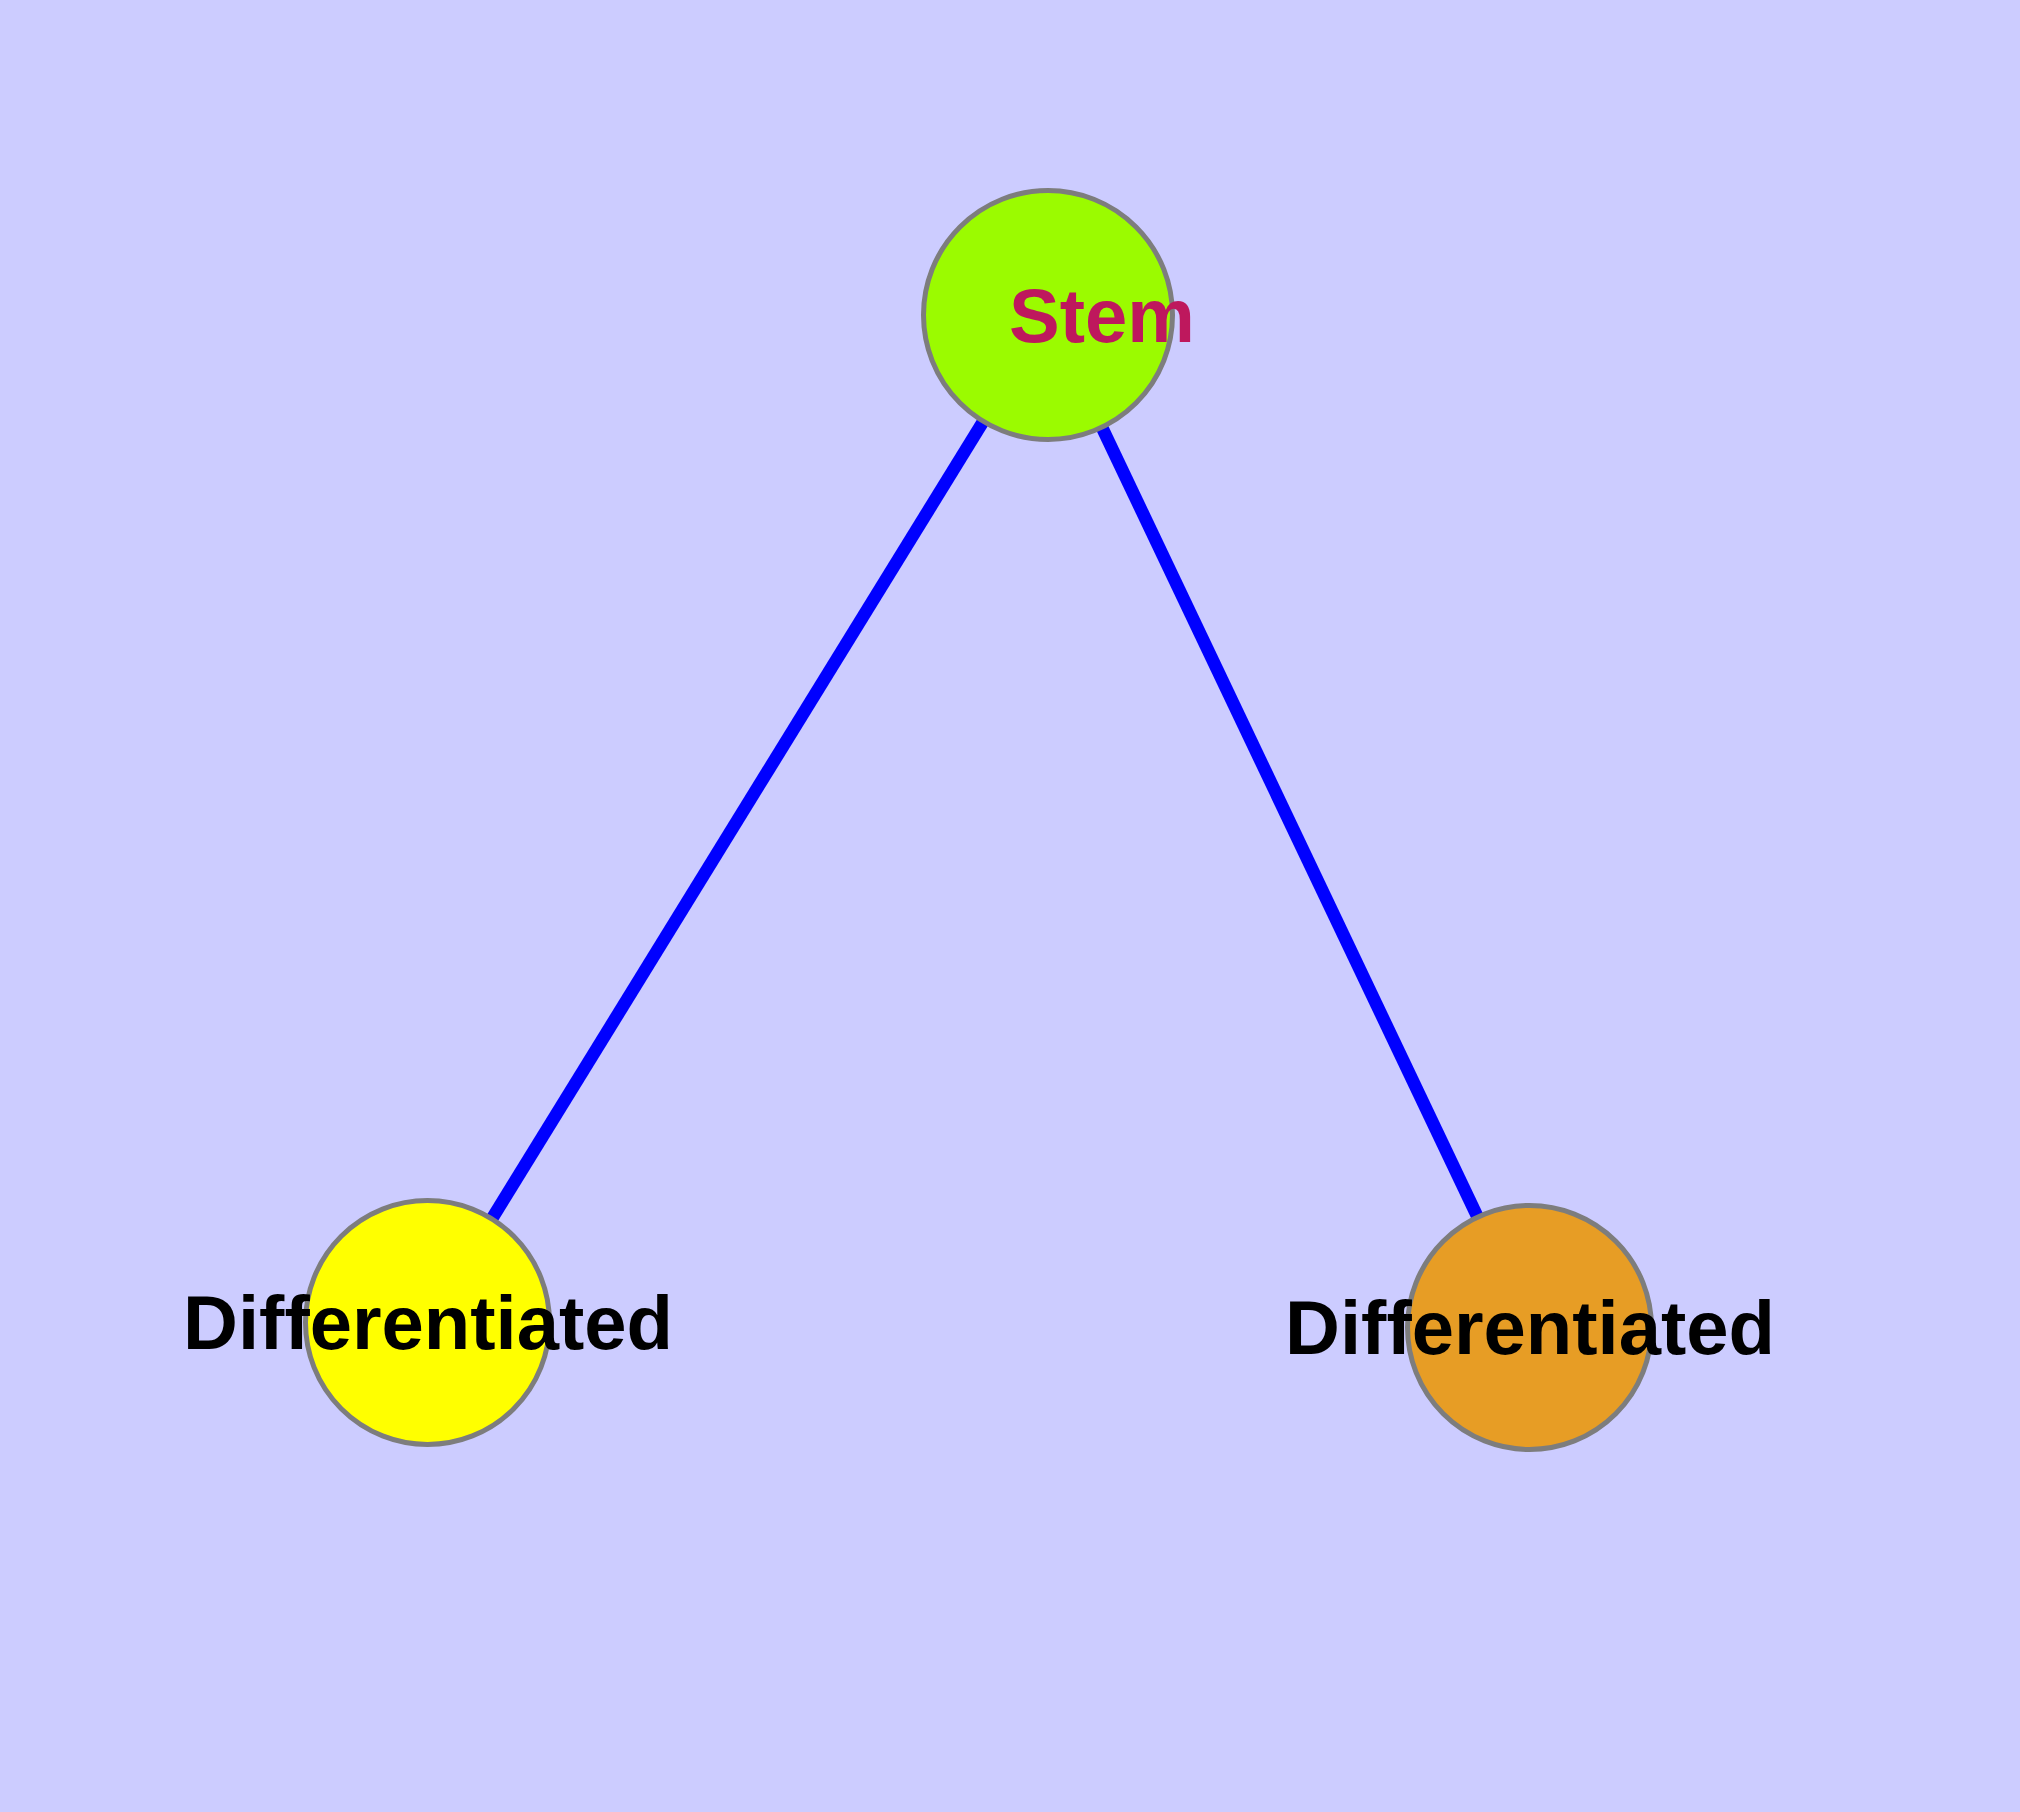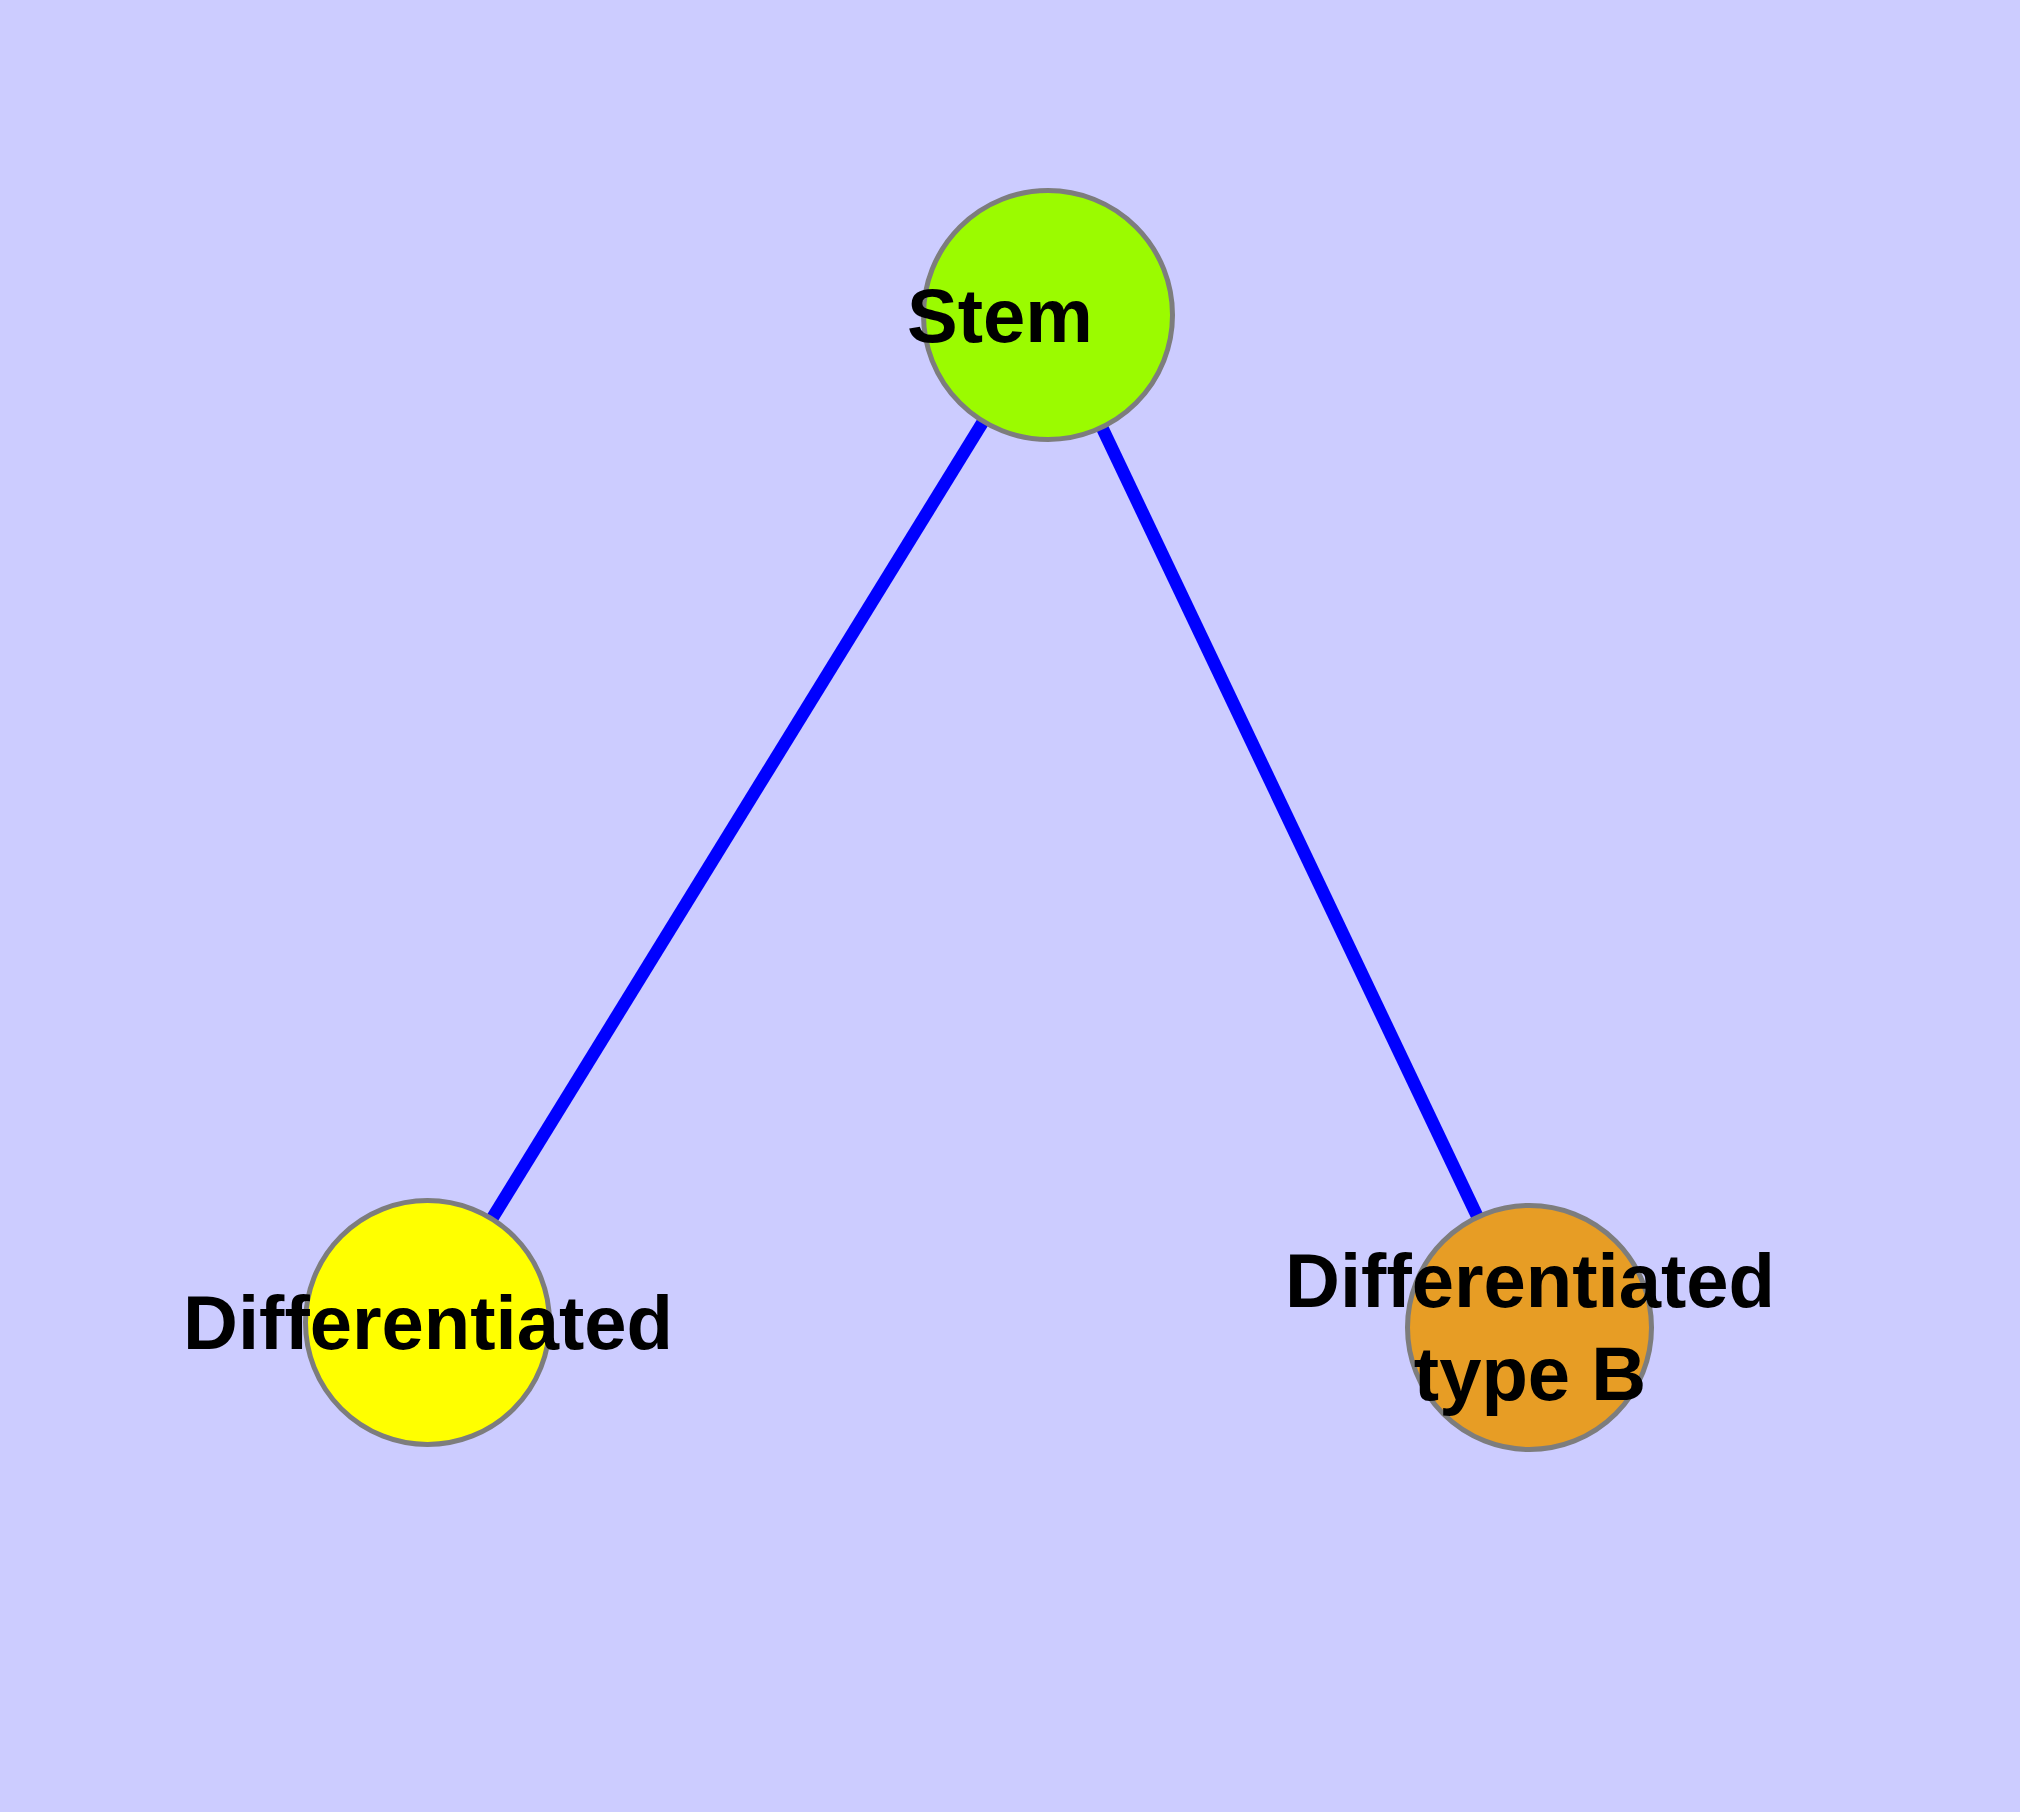--- a/index.html
+++ b/index.html
@@ -50,27 +50,26 @@
 
   <svg class="edges" width="2021" height="1812" viewBox="0 0 2384 2138">
     <line x1="1237" y1="372" x2="505" y2="1560" stroke="#0000FF" stroke-width="15"></line>
     <line x1="1237" y1="372" x2="1805" y2="1566" stroke="#0000FF" stroke-width="15"></line>
   </svg>
 
   <div class="node" style="left: 921px; top: 188px; width: 254px; height: 254px; background: rgb(155, 251, 0); border: 5.1px solid rgb(125, 125, 125);"></div>
   <div class="node" style="left: 303px; top: 1198px; width: 249px; height: 249px; background: rgb(255, 255, 0); border: 5.1px solid rgb(125, 125, 125);"></div>
   <div class="node" style="left: 1405px; top: 1203px; width: 249px; height: 249px; background: rgb(231, 157, 37); border: 5.1px solid rgb(125, 125, 125);"></div>
 
-  <div class="label" style="left: 1000px; top: 315px; color: #000000;">
+  <div class="label" style="left: 1102px; top: 315px; color: #be185d;">
     <span>Stem</span>
   </div>
 
   <div class="label" style="left: 428px; top: 1322px; color: rgb(0, 0, 0);">
     <span>Differentiated</span>
   </div>
 
   <div class="label" style="left: 1530px; top: 1327px; color: rgb(0, 0, 0);">
     <span>Differentiated</span>
-    <span>type B</span>
   </div>
 
 </div>
 
 
 </body></html>

